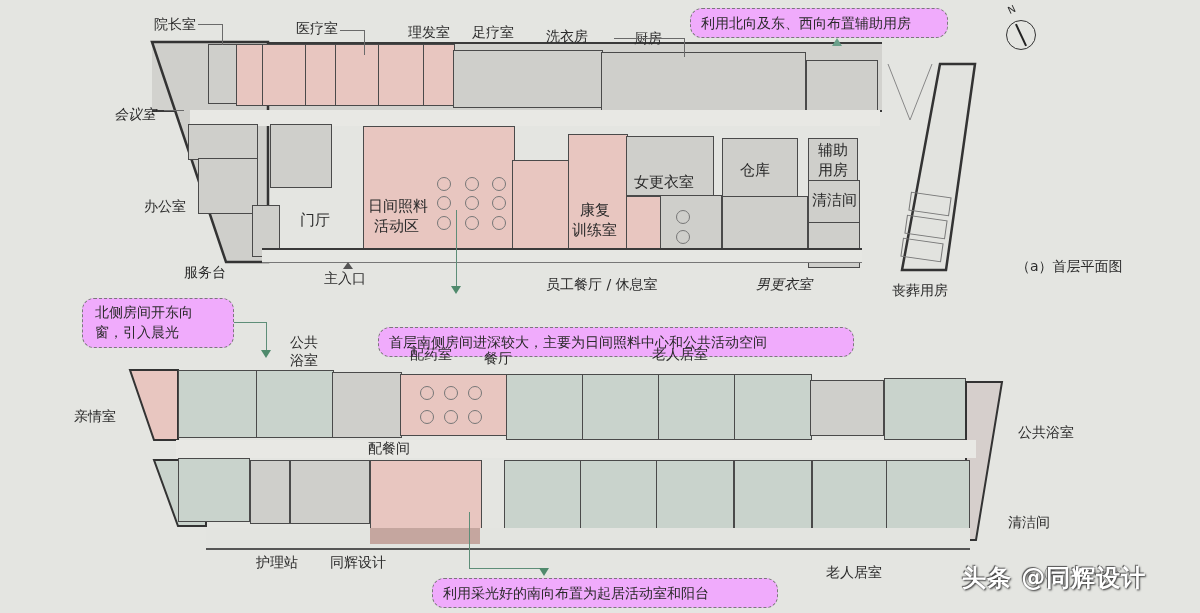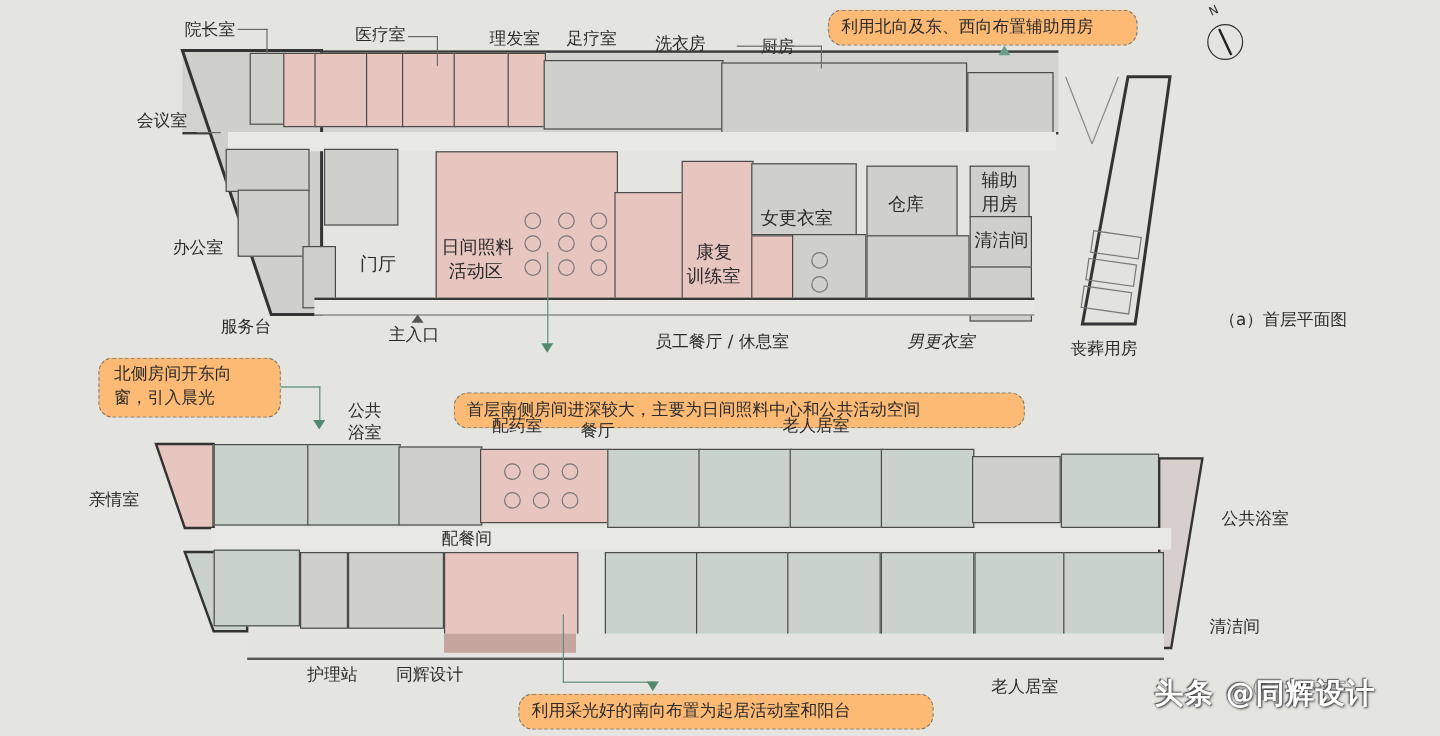--- a/index.html
+++ b/index.html
@@ -4,21 +4,21 @@
 <style>
   html,body{margin:0;padding:0;}
   body{width:1200px;height:613px;background:#e4e5e1;position:relative;overflow:hidden;font-family:"DejaVu Sans",sans-serif;color:#2a2a2a;}
   .abs{position:absolute;}
   .lbl{position:absolute;font-size:14px;white-space:nowrap;color:#2b2b2b;}
   .inroom{position:absolute;font-size:15px;color:#2a2a2a;white-space:nowrap;line-height:20px;text-align:left;}
   .room{position:absolute;border:1.5px solid #4a4a4a;box-sizing:border-box;}
   .pink{background:#e8c6c0;}
   .grey{background:#cfcfcb;}
   .green{background:#c9d3cc;}
-  .callout{position:absolute;border:1.6px dashed #7a7a7a;border-radius:12px;font-size:14px;padding:4px 10px;box-sizing:border-box;background:#fdba74;color:#2a2a2a;line-height:20px;}
+  .callout{position:absolute;border:1.6px dashed #7a7a7a;border-radius:12px;font-size:14px;padding:4px 10px;box-sizing:border-box;background:#f0abfc;color:#2a2a2a;line-height:20px;}
   .leader{position:absolute;border-color:#6a6a6a;border-style:solid;border-width:0;}
   .table-round{position:absolute;width:14px;height:14px;border:1.3px solid #777;border-radius:50%;box-sizing:border-box;}
   .arrow-g{position:absolute;width:0;height:0;border-left:5px solid transparent;border-right:5px solid transparent;}
   .watermark{position:absolute;color:#fff;font-size:24px;font-weight:bold;text-shadow:1px 1px 2px #333,-1px -1px 1px #555;letter-spacing:1px;}
 </style>
 </head>
 <body>
 
 <div>
 
@@ -93,21 +93,21 @@
   <div class="inroom" style="left:818px;top:140px;">辅助</div>
   <div class="inroom" style="left:818px;top:160px;">用房</div>
   <div class="inroom" style="left:812px;top:190px;">清洁间</div>
 
   <div class="lbl" style="left:154px;top:16px;">院长室</div>
   <div class="lbl" style="left:296px;top:20px;">医疗室</div>
   <div class="lbl" style="left:408px;top:24px;">理发室</div>
   <div class="lbl" style="left:472px;top:24px;">足疗室</div>
   <div class="lbl" style="left:546px;top:28px;">洗衣房</div>
   <div class="lbl" style="left:634px;top:30px;">厨房</div>
-  <div class="lbl" style="left:114px;top:92px;">会议室</div>
+  <div class="lbl" style="left:114px;top:106px;font-style:italic;">会议室</div>
   <div class="lbl" style="left:144px;top:198px;">办公室</div>
   <div class="lbl" style="left:184px;top:264px;">服务台</div>
   <div class="lbl" style="left:324px;top:270px;">主入口</div>
   <div class="lbl" style="left:546px;top:276px;">员工餐厅 / 休息室</div>
   <div class="lbl" style="left:756px;top:276px;font-style:italic;">男更衣室</div>
   <div class="lbl" style="left:892px;top:282px;">丧葬用房</div>
   <div class="lbl" style="left:1016px;top:258px;">（a）首层平面图</div>
 
   <div class="arrow-g" style="left:343px;top:262px;border-bottom:7px solid #555;"></div>
 

